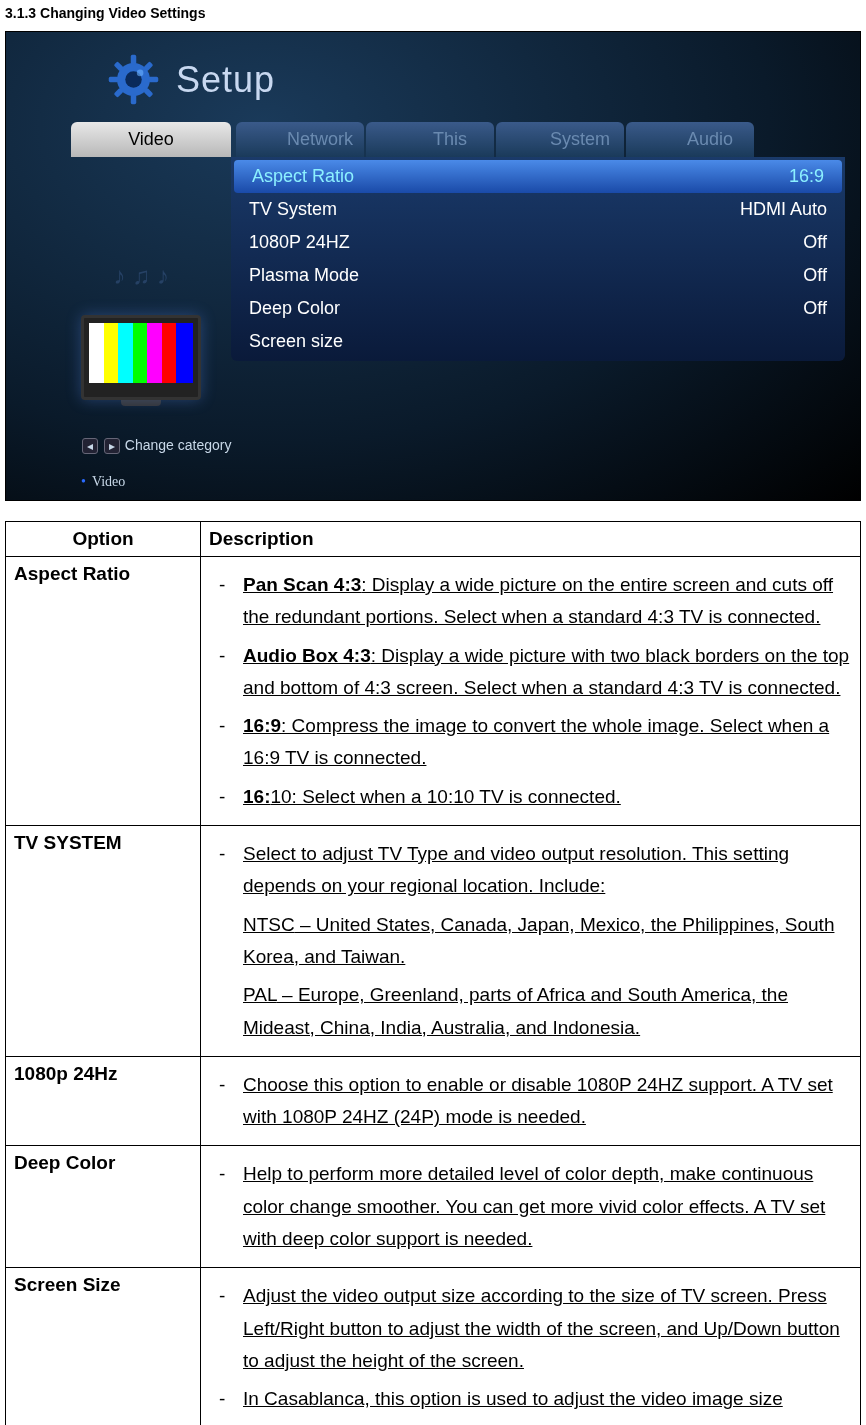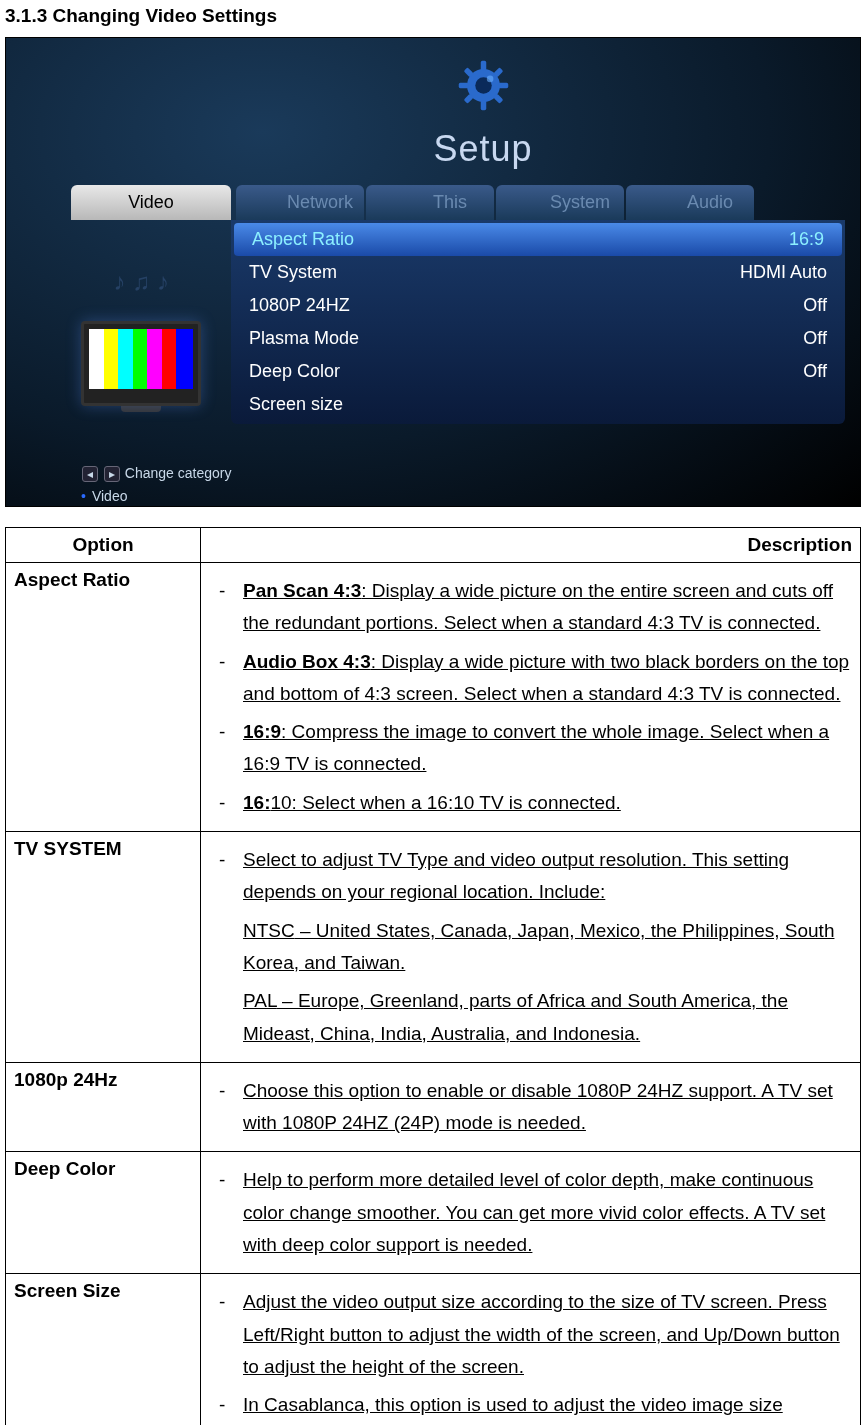--- a/index.html
+++ b/index.html
@@ -1,22 +1,22 @@
 <!DOCTYPE html>
 <html><head>
   <meta charset="utf-8">
   <style>
     * { margin: 0; padding: 0; box-sizing: border-box; }
     body { font-family: Arial, Helvetica, sans-serif; background: #fff; color: #000; width: 866px; }
-    .section-title { font-size: 19px; font-weight: bold; padding: 5px 5px 10px 5px; }
+    .section-title { font-size: 14px; font-weight: bold; padding: 5px 5px 10px 5px; }
     
     .screenshot-container { border: 1px solid #000; margin: 0 5px 20px 5px; background: #000; height: 470px; position: relative; overflow: hidden; }
     .screenshot { background: radial-gradient(ellipse at 30% 20%, #1a3a5a 0%, #0a1a2a 60%, #000 100%); height: 100%; position: relative; }
     
-    .sc-header { padding: 20px 0 0 100px; display: flex; align-items: center; gap: 15px; flex-direction: column; }
+    .sc-header { padding: 20px 0 0 100px; display: flex; align-items: center; gap: 15px; }
     .gear-icon { width: 55px; height: 55px; position: relative; }
     .gear-icon svg { width: 100%; height: 100%; }
     .setup-label { color: #c8d8f0; font-size: 36px; letter-spacing: 1px; }
     
     .tabs { display: flex; margin-top: 15px; margin-left: 65px; }
     .tab { border-radius: 6px 6px 0 0; padding: 7px 0; text-align: center; font-size: 18px; }
     .tab-active { background: linear-gradient(180deg, #e8e8e8 0%, #b8b8b8 100%); color: #000; width: 160px; margin-right: 5px; }
     .tab-inactive { background: linear-gradient(180deg, #3a5a8a 0%, #1a3a5a 100%); color: #6a8ab0; width: 128px; margin-right: 2px; padding-left: 40px; }
     
     .settings-panel { background: linear-gradient(180deg, #1a3a6a 0%, #0a1a3a 100%); margin-left: 225px; margin-right: 15px; border-radius: 0 0 6px 6px; padding: 3px 0; }
@@ -26,31 +26,31 @@
     .setting-row.selected .setting-label { color: #8cf0ff; }
     .setting-value { color: #fff; }
     .setting-row.selected .setting-value { color: #8cf0ff; }
     
     .sidebar-deco { position: absolute; left: 70px; top: 230px; width: 130px; }
     .music-notes { color: #3a5a8a; font-size: 24px; opacity: 0.5; text-align: center; }
     .tv-preview { width: 120px; height: 85px; background: #222; border: 3px solid #333; border-radius: 4px; margin: 25px auto 0; position: relative; box-shadow: 0 0 15px rgba(100,150,255,0.3); }
     .tv-screen { margin: 5px; height: 60px; background: linear-gradient(90deg, #fff 0%, #fff 14%, #ff0 14%, #ff0 28%, #0ff 28%, #0ff 42%, #0f0 42%, #0f0 56%, #f0f 56%, #f0f 70%, #f00 70%, #f00 84%, #00f 84%, #00f 100%); }
     .tv-stand { width: 40px; height: 6px; background: #333; margin: 0 auto; border-radius: 0 0 4px 4px; }
     
-    .footer-hint { position: absolute; bottom: 2px; left: 75px; color: #c8d8e8; font-size: 14px; }
+    .footer-hint { position: absolute; bottom: 10px; left: 75px; color: #c8d8e8; font-size: 14px; }
     .footer-hint .keys { display: inline-block; }
     .footer-hint .key-box { display: inline-block; border: 1px solid #667; background: #223; padding: 0 4px; border-radius: 3px; font-size: 12px; margin: 0 1px; }
-    .footer-sub { margin-top: 6px; }
+    .footer-sub { margin-top: 20px; font-family: Liberation Serif, serif; }
     .footer-dot { color: #2a6aff; margin-right: 6px; }
     
     .options-table { border-collapse: collapse; width: calc(100% - 10px); margin: 0 5px; font-size: 19px; }
     .options-table th, .options-table td { border: 1.5px solid #000; padding: 6px 8px; vertical-align: top; }
     .options-table th { font-weight: bold; }
     .options-table th.col-option { text-align: center; width: 195px; }
-    .options-table th.col-desc { text-align: right; }
+    .options-table th.col-desc { text-align: left; }
     .opt-name { font-weight: bold; }
     .desc-cell { padding: 4px 6px 4px 6px; }
     .desc-list { list-style: none; text-decoration: underline; }
     .desc-list li { position: relative; padding-left: 34px; margin: 6px 0; line-height: 1.7; }
     .desc-list li::before { content: "-"; position: absolute; left: 10px; }
     .desc-list .bold-lead { font-weight: bold; }
     .desc-para { padding-left: 34px; margin: 6px 0; line-height: 1.7; text-decoration: underline; }
   </style>
 </head>
 <body>
@@ -142,21 +142,21 @@
     </tr>
   </thead>
   <tbody>
     <tr>
       <td class="opt-name">Aspect Ratio</td>
       <td class="desc-cell">
         <ul class="desc-list">
           <li><span class="bold-lead">Pan Scan 4:3</span><span>: Display a wide picture on the entire screen and cuts off the redundant portions. Select when a standard 4:3 TV is connected.</span></li>
           <li><span class="bold-lead">Audio Box 4:3</span><span>: Display a wide picture with two black borders on the top and bottom of 4:3 screen. Select when a standard 4:3 TV is connected.</span></li>
           <li><span class="bold-lead">16:9</span><span>: Compress the image to convert the whole image. Select when a 16:9 TV is connected.</span></li>
-          <li><span class="bold-lead">16:</span><span>10: Select when a 16:10 TV is connected.</span></li>
+          <li><span class="bold-lead">16:</span><span>10: Select when a 10:10 TV is connected.</span></li>
         </ul>
       </td>
     </tr>
     <tr>
       <td class="opt-name">TV SYSTEM</td>
       <td class="desc-cell">
         <ul class="desc-list">
           <li>Select to adjust TV Type and video output resolution. This setting depends on your regional location. Include:</li>
         </ul>
         <div class="desc-para"><span class="bold-lead">NTSC</span><span> – United States, Canada, Japan, Mexico, the Philippines, South Korea, and Taiwan.</span></div>

